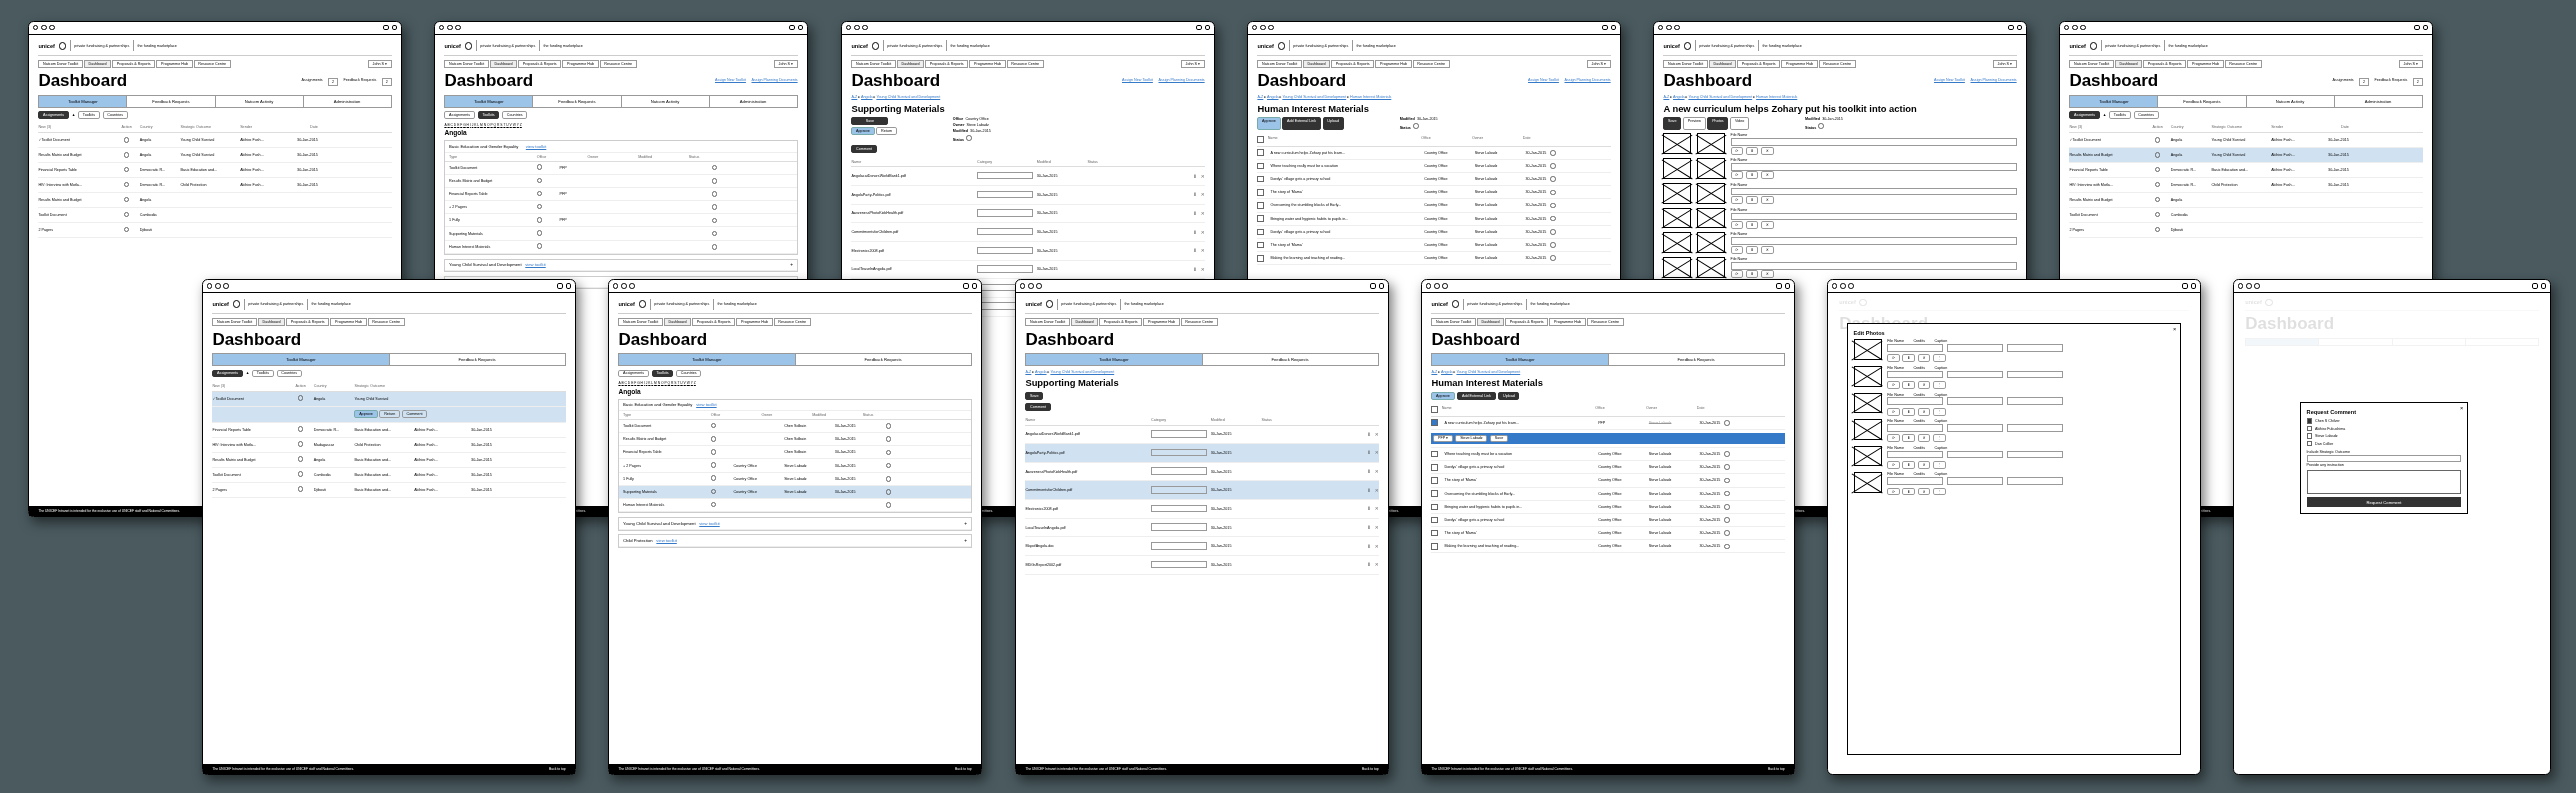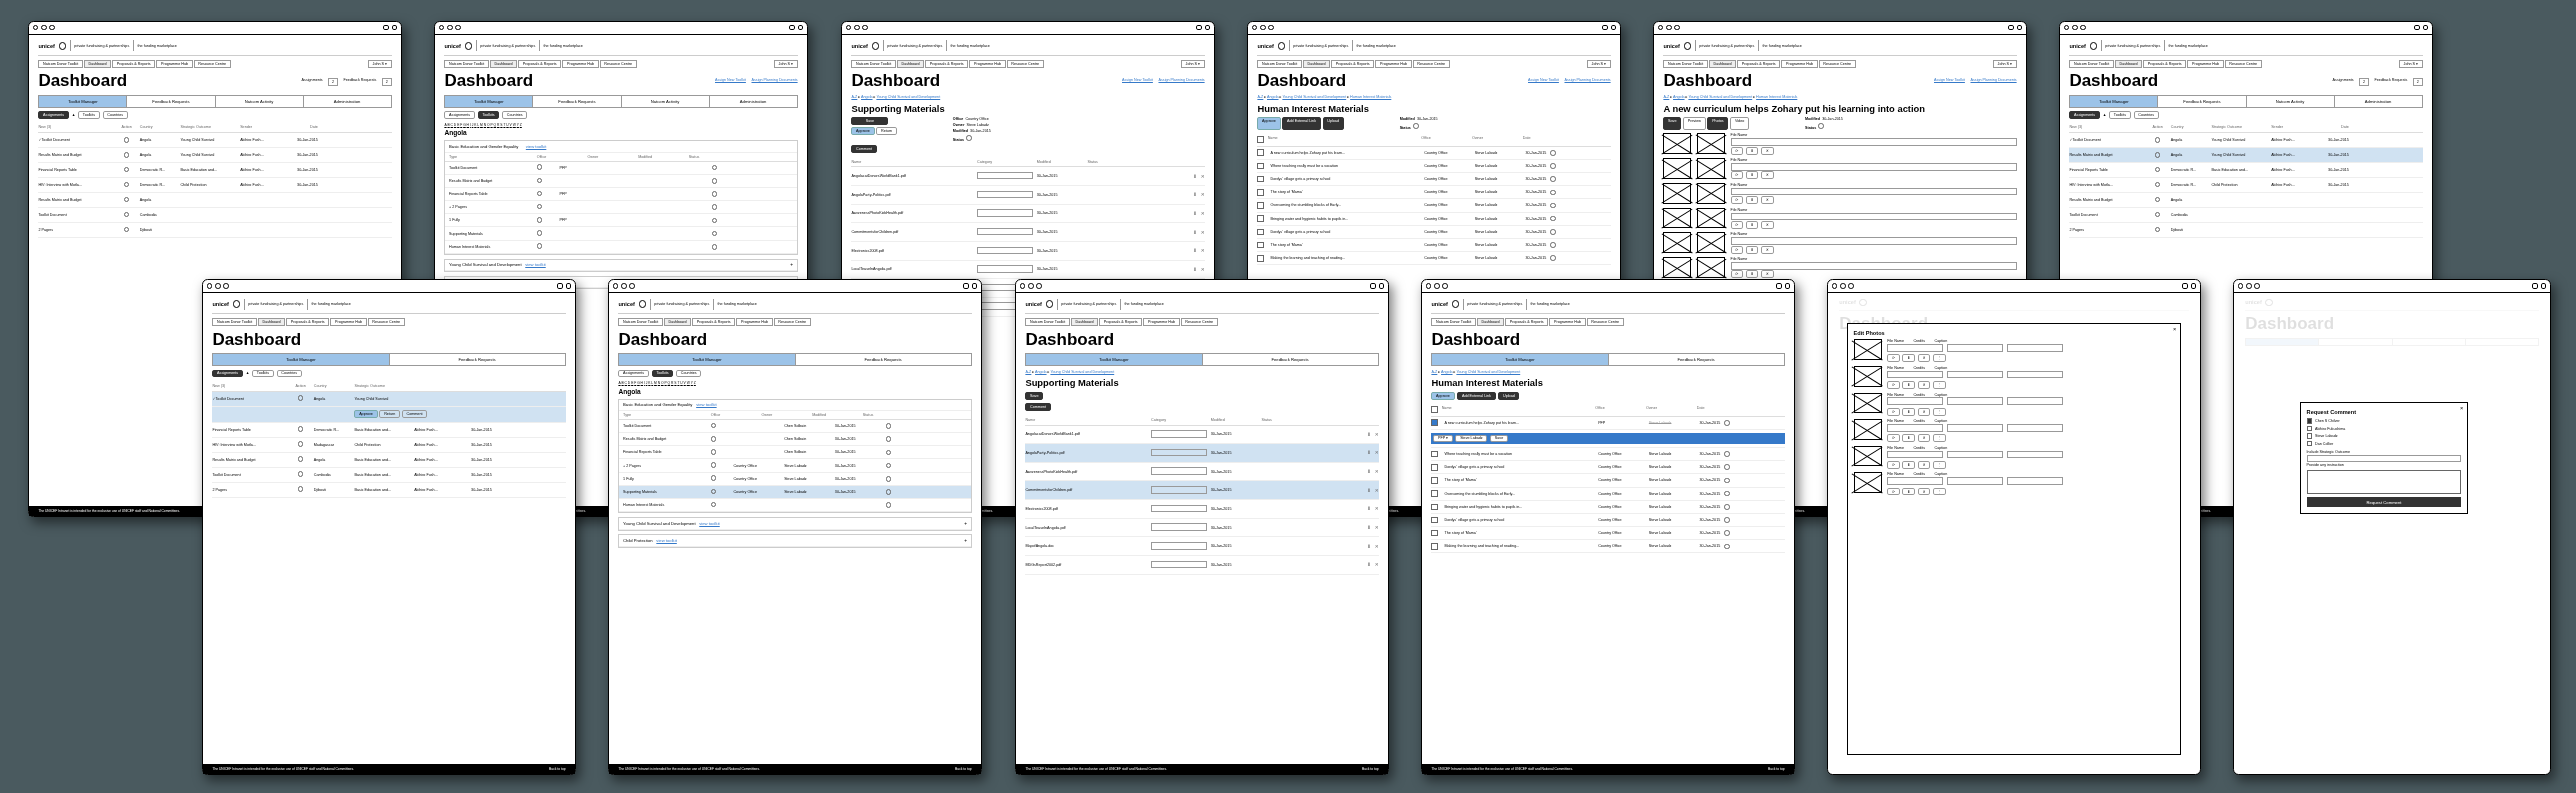--- a/index.html
+++ b/index.html
@@ -689,21 +689,21 @@
         <span class="navtab">Resource Centre</span>
         <span class="navspacer"></span>
         <span class="navuser">John S ▾</span>
       </div>
     <div class="h1">Dashboard</div>
     <div class="toplinks">
         <span class="link">Assign New Toolkit</span>
         <span class="link">Assign Planning Documents</span>
       </div>
     <div class="bc"><span class="link">A-Z</span> ▸ <span class="link">Angola</span> ▸ <span class="link">Young Child Survival and Development</span> ▸ <span class="link">Human Interest Materials</span></div>
-    <div class="h2">A new curriculum helps Zohary put his learning into action</div>
+    <div class="h2">A new curriculum helps Zohary put his toolkit into action</div>
     <div class="mrow">
         <div style="display:flex;gap:1.9px;">
           <span class="chip dark">Save</span>
           <span class="chip">Preview</span>
           <span class="chip dark">Photos</span>
           <span class="chip">Video</span>
         </div>
         <div class="mcol">
           <div><b>Modified</b>&nbsp;&nbsp;<span>30-Jan-2015</span></div>
           <div><b>Status</b>&nbsp;&nbsp;<span class="circ"></span></div>

